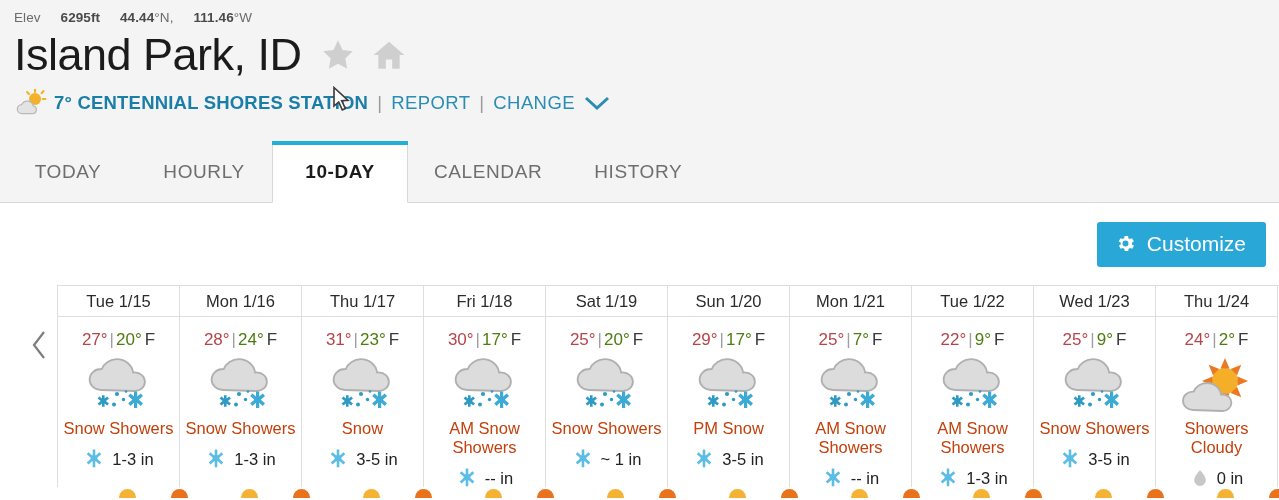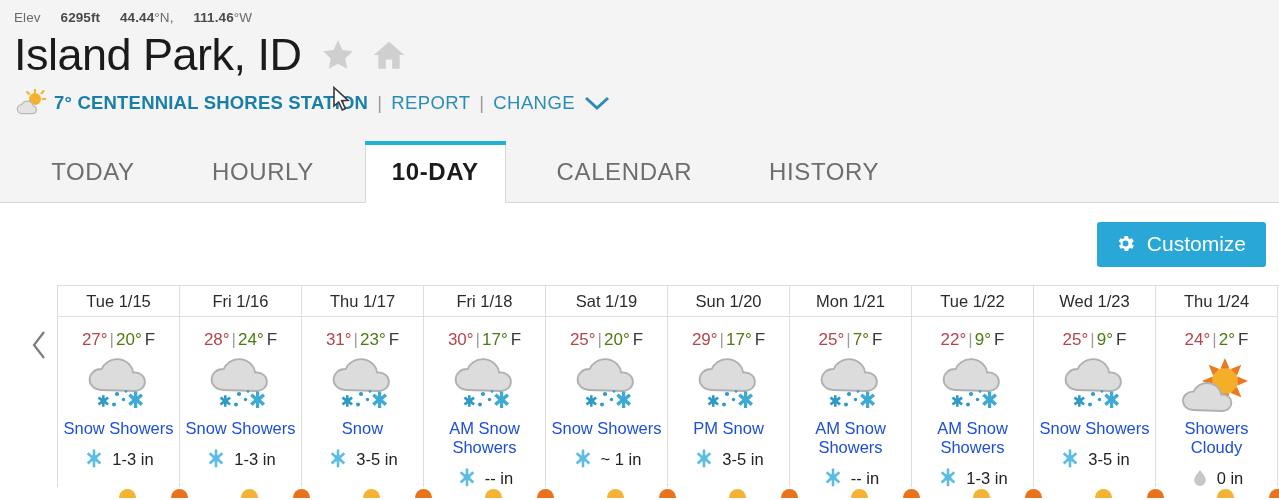--- a/index.html
+++ b/index.html
@@ -79,27 +79,26 @@
     border-bottom: 1px solid #d8d8d8;
     display: flex;
     align-items: stretch;
     padding-left: 0;
     position: relative;
   }
   .tab {
     display: flex;
     align-items: center;
     justify-content: center;
-    font-size: 24px;
+    font-size: 19px;
     color: #6e6e6e;
     letter-spacing: 0.6px;
     padding: 0 26px;
     min-width: 136px;
     position: relative;
-    margin-left: 25px;
   }
   .tab.active {
     background: #ffffff;
     color: #1b1b1b;
     font-weight: bold;
     border-left: 1px solid #d8d8d8;
     border-right: 1px solid #d8d8d8;
     border-bottom: 1px solid #ffffff;
     margin-bottom: -1px;
   }
@@ -193,21 +192,21 @@
   .fc-icon {
     height: 58px;
     margin-top: 7px;
     display: flex;
     align-items: center;
     justify-content: center;
     line-height: 0;
   }
   .fc-cond {
     font-size: 16.5px;
-    color: #1d4ed8;
+    color: #c2410c;
     line-height: 19px;
     margin-top: 4px;
     padding: 0 4px;
   }
   .fc-precip {
     font-size: 16.5px;
     color: #222222;
     margin-top: 10px;
     display: flex;
     align-items: center;
@@ -374,21 +373,21 @@
                   <path d="M10.6 1.5h2.8v7.1l4.6-3.9 1.9 2.2-5.1 4.4 5.1 4.4-1.9 2.2-4.6-3.9v7.1h-2.8v-7.1l-4.6 3.9-1.9-2.2 5.1-4.4-5.1-4.4 1.9-2.2 4.6 3.9z"></path>
                   <circle cx="12" cy="11.3" r="3.6"></circle>
                 </g>
               </svg></span>
             <span>1-3 in</span>
           </div>
         </div>
       </div>
       <div class="fc-col">
         <div class="fc-head">
-          <span>Fri 1/16</span>
+          <span>Mon 1/16</span>
         </div>
         <div class="fc-body">
           <div class="fc-temps"><span class="t-hi">28°</span><span class="t-pipe">|</span><span class="t-lo">24°</span><span class="t-unit">F</span></div>
           <div class="fc-icon">
             <svg width="74" height="58" viewBox="0 0 74 58">
               <path fill="#dcdcdc" stroke="#b0b0b0" stroke-width="1.8" d="M19 33c-6.3 0-11.4-4.7-11.4-10.5S12.7 12 19 12a12 12 0 0 1 .8 0C22 6.2 28 2.2 34.9 2.2c8.3 0 15.2 5.8 16.2 13.3a10 10 0 0 1 1.6-.1c5.6 0 10.2 4.2 10.2 9.4S58.3 34 52.7 34z"></path>
               <g fill="#2f9bc4">
                 <path d="M20 38.2h2.6v3.4l2.6-2.2 1.8 2-3.1 2.6 3.1 2.6-1.8 2-2.6-2.2v3.4H20v-3.4l-2.6 2.2-1.8-2 3.1-2.6-3.1-2.6 1.8-2 2.6 2.2z"></path>
                 <circle cx="21.3" cy="44" r="2.4"></circle>
               </g>

